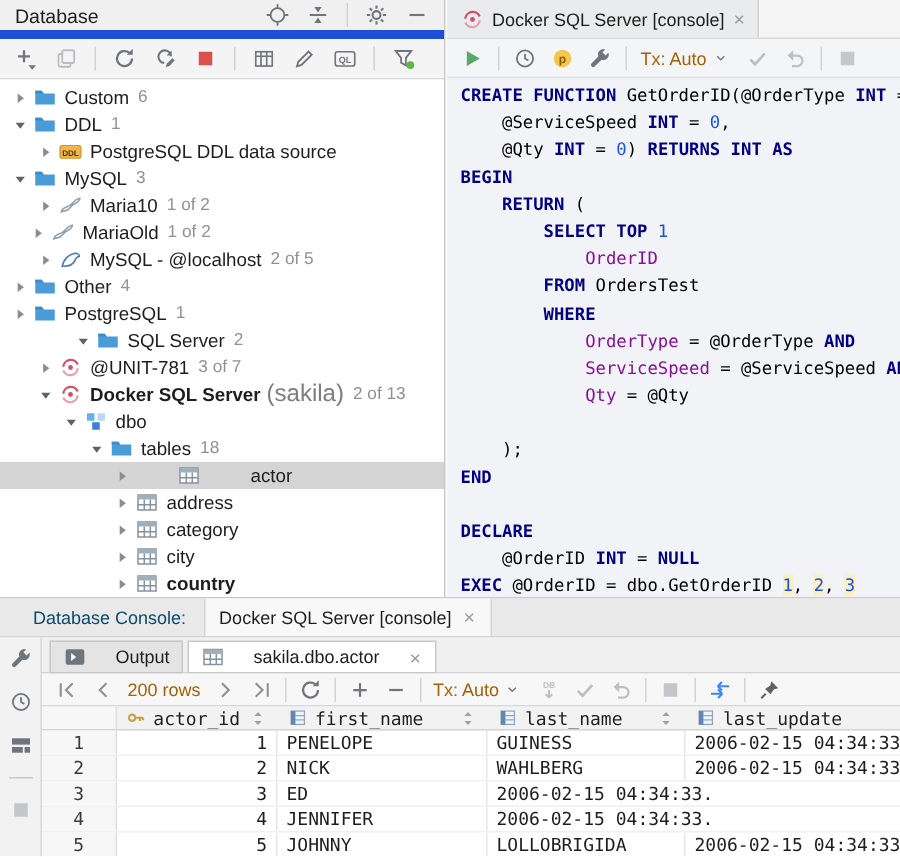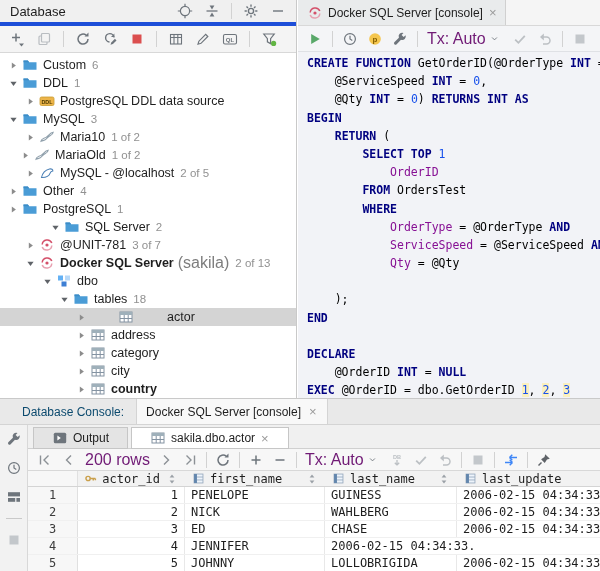--- a/index.html
+++ b/index.html
@@ -2,21 +2,21 @@
 <html><head>
 <meta charset="utf-8">
 <style>
   * { margin:0; padding:0; box-sizing:border-box; }
   html,body { width:600px; height:571px; overflow:hidden; }
   body { font-family:"Liberation Sans",sans-serif; font-size:12px; color:#1e1e1e; background:#fff; }
   .app { position:relative; width:600px; height:571px; background:#fff; overflow:hidden; }
 
   
   .left-panel { position:absolute; left:0; top:0; width:297px; height:398px; border-right:1px solid #c9c9c9; display:flex; flex-direction:column; background:#fff; }
-  .panel-header { height:26px; background:#f0f0f0; border-bottom:4px solid #1d4ed8; display:flex; align-items:center; padding:0 10px 0 10px; flex:none; }
+  .panel-header { height:26px; background:#f0f0f0; border-bottom:6px solid #1d4ed8; display:flex; align-items:center; padding:0 10px 0 10px; flex:none; }
   .panel-title { font-size:13px; color:#1e1e1e; }
   .spacer { flex:1; }
   .hicons { display:flex; align-items:center; gap:11px; }
   .db-toolbar { height:27px; background:#f4f4f4; border-bottom:1px solid #d8d8d8; display:flex; align-items:center; padding:0 9px; gap:11px; flex:none; }
   .icon { display:inline-flex; width:16px; height:16px; align-items:center; justify-content:center; flex:none; }
   .icon svg { width:16px; height:16px; display:block; }
   .vdiv { width:1px; height:16px; background:#d2d2d2; flex:none; }
   .tree { flex:1; background:#fff; overflow:hidden; padding-top:3px; }
   .tree-row { height:18px; display:flex; align-items:center; white-space:nowrap; cursor:default; }
   .tree-row.selected { background:#d4d4d4; }
@@ -27,41 +27,41 @@
   .tree-label.b { font-weight:bold; }
   .tree-suffix { color:#7d7d7d; margin-left:4px; font-size:16px; }
   .tree-badge { color:#919191; margin-left:6px; font-size:11.5px; }
 
   
   .editor { position:absolute; left:298px; top:0; width:302px; height:398px; display:flex; flex-direction:column; background:#f2f3f7; }
   .tab-bar { height:26px; background:#f5f5f5; border-bottom:1px solid #d8d8d8; display:flex; flex:none; }
   .etab { display:flex; align-items:center; gap:5px; padding:0 7px 0 9px; background:#e9ebec; border-right:1px solid #d0d0d0; font-size:12px; }
   .close { color:#9a9a9a; font-size:13px; line-height:1; padding:0 1px; }
   .editor-toolbar { height:26px; background:#f4f5f7; border-bottom:1px solid #dfe1e5; display:flex; align-items:center; gap:9px; padding:0 9px; flex:none; color:#333; }
-  .tbtext { font-size:16px; color:#701a75; white-space:nowrap; }
+  .tbtext { font-size:12px; color:#a16207; white-space:nowrap; }
   .dd { display:inline-flex; align-items:center; gap:1px; }
   .code { flex:1; font-family:"DejaVu Sans Mono",monospace; font-size:11.5px; line-height:18.2px; padding:2px 0 0 9px; white-space:pre; overflow:hidden; color:#000; }
   .line { height:18.2px; }
   .tok-pl { color:#000; }
   .tok-kw { color:#000080; font-weight:bold; }
   .tok-num { color:#1750eb; }
   .tok-col { color:#871094; }
   .tok-hl { color:#1750eb; background:#fbf0be; }
 
   
   .console { position:absolute; left:0; top:398px; width:600px; height:173px; border-top:1px solid #c9c9c9; display:flex; flex-direction:column; background:#fff; }
   .console-header { height:26px; background:#e9e9e9; border-bottom:1px solid #d4d4d4; display:flex; align-items:stretch; flex:none; }
   .console-hlabel { align-self:center; padding:0 12px 0 10px; color:#0c4a6e;margin-left:12px; }
   .console-htab { display:flex; align-items:center; gap:7px; background:#f8f8f8; padding:0 9px; border-left:1px solid #d4d4d4; border-right:1px solid #d4d4d4; }
   .console-body { flex:1; display:flex; min-height:0; }
   .strip { width:28px; background:#f2f2f2; border-right:1px solid #d8d8d8; display:flex; flex-direction:column; align-items:center; padding-top:6px; gap:13px; flex:none; }
   .strip .hdiv { width:16px; height:1px; background:#c9c9c9; }
   .console-main { flex:1; display:flex; flex-direction:column; min-width:0; }
   .view-tabs { height:24px; background:#f0f0f0; border-bottom:1px solid #d0d0d0; display:flex; align-items:flex-end; padding-left:5px; flex:none; }
-  .vtab { display:flex; align-items:center; gap:5px; height:22px; margin-bottom:-1px; padding:0 18px; border:1px solid #c6c6c6; background:#e4e4e4; font-size:12px; margin-right:3px; }
+  .vtab { display:flex; align-items:center; gap:19px; height:22px; margin-bottom:-1px; padding:0 8px; border:1px solid #c6c6c6; background:#e4e4e4; font-size:12px; margin-right:3px; }
   .vtab.active { background:#fff; }
   .grid-toolbar { height:22px; background:#f7f7f7; border-bottom:1px solid #d8d8d8; display:flex; align-items:center; gap:8px; padding:0 9px; flex:none; color:#333; }
   .grid { flex:1; font-family:"DejaVu Sans Mono",monospace; font-size:12px; display:flex; flex-direction:column; min-width:0; overflow:hidden; }
   .ghead { height:16px; background:#f2f2f2; border-bottom:1px solid #d4d4d4; display:flex; flex:none; }
   .gh-cell { display:flex; align-items:center; gap:4px; padding:0 5px; overflow:hidden; white-space:nowrap; }
   .gh-cell.right { justify-content:flex-end; }
   .gh-cell .icon svg { width:13px; height:13px; }
   .grow { height:17px; display:flex; border-bottom:1px solid #f0f0f0; flex:none; }
   .gc { padding:0 6px; border-right:1px solid #e8e8e8; overflow:hidden; white-space:nowrap; display:flex; align-items:center; }
   .gc.right { justify-content:flex-end; }
@@ -744,21 +744,20 @@
                 <div class="rownum">2</div>
                 <div class="gc c0 right">2</div>
                 <div class="gc c1">NICK</div>
                 <div class="gc c2">WAHLBERG</div>
                 <div class="gc c3">2006-02-15 04:34:33.</div>
               </div>
               <div class="grow">
                 <div class="rownum">3</div>
                 <div class="gc c0 right">3</div>
                 <div class="gc c1">ED</div>
-                <div class="gc c2">CHASE</div>
                 <div class="gc c3">2006-02-15 04:34:33.</div>
               </div>
               <div class="grow">
                 <div class="rownum">4</div>
                 <div class="gc c0 right">4</div>
                 <div class="gc c1">JENNIFER</div>
                 <div class="gc c3">2006-02-15 04:34:33.</div>
               </div>
               <div class="grow">
                 <div class="rownum">5</div>

